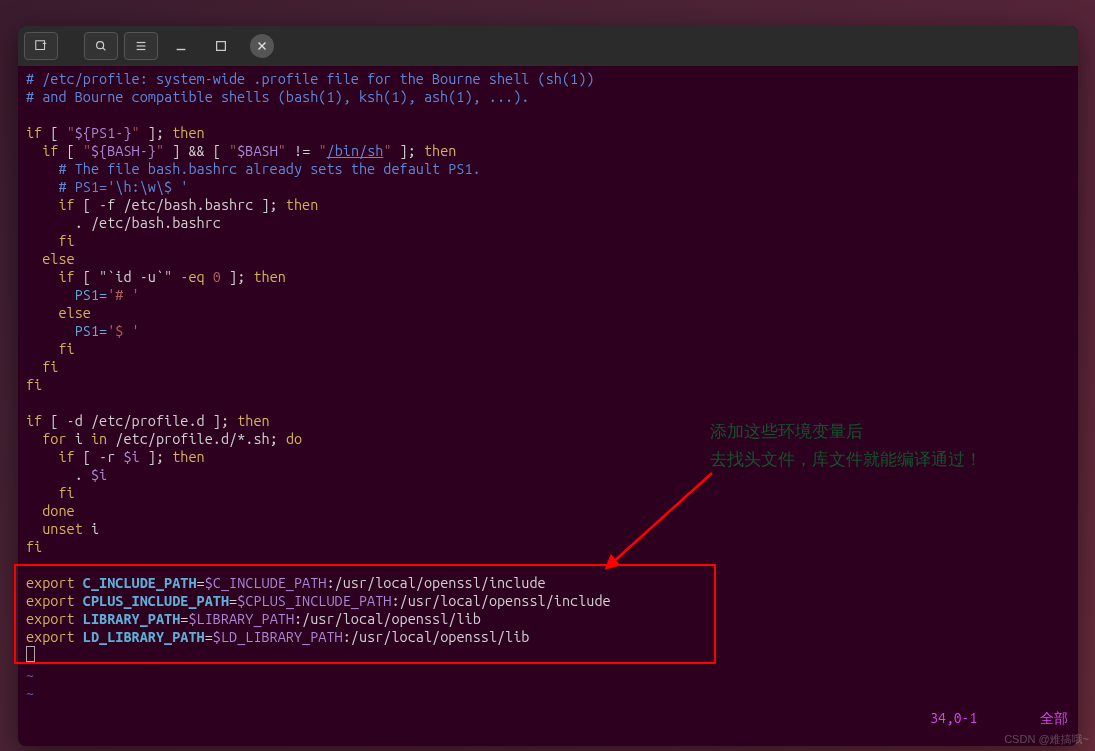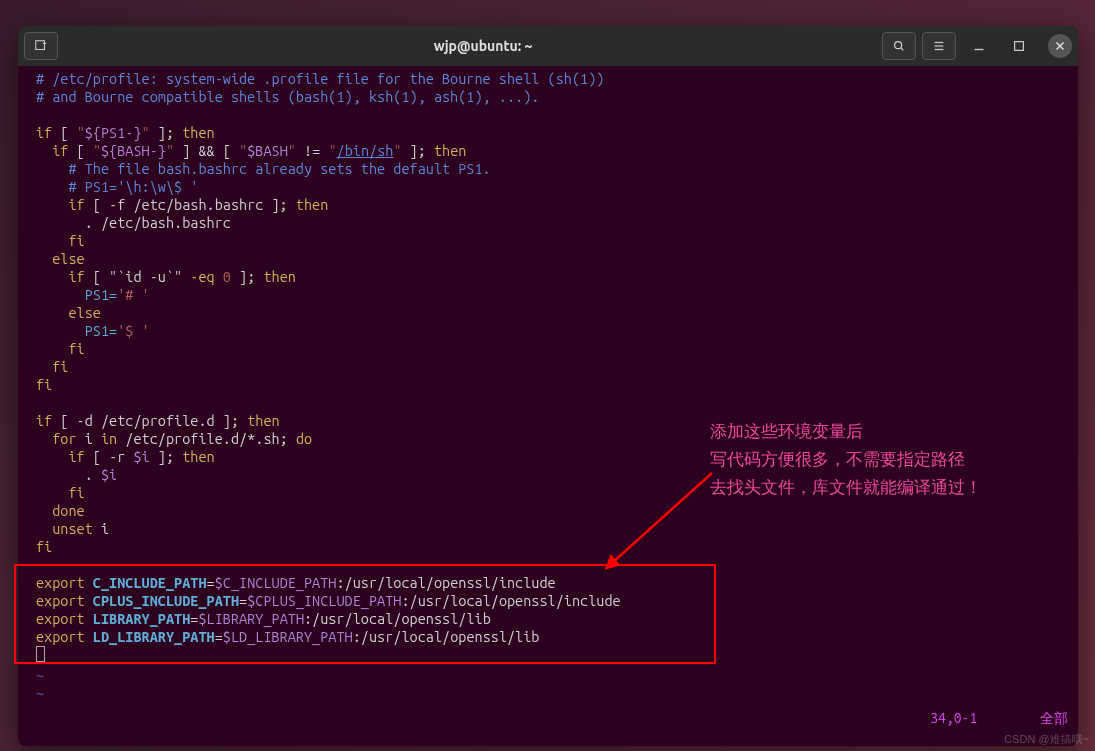--- a/index.html
+++ b/index.html
@@ -34,21 +34,21 @@
 .tb-btn {
   width: 34px; height: 28px; border-radius: 4px;
   display: flex; align-items: center; justify-content: center;
   cursor: pointer; color: #ccc;
 }
 .tb-btn.boxed { border: 1px solid #555; background: #333; }
 .tb-btn.circle { width: 24px; height: 24px; border-radius: 50%; background: #555; margin-left: 6px; }
 .tb-btn svg { width: 14px; height: 14px; }
 .terminal {
   flex: 1;
-  padding: 4px 18px;
+  padding: 4px 8px;
   font-size: 14.5px;
   line-height: 18px;
   white-space: pre;
   color: #d0d0d0;
   overflow: hidden;
   position: relative;
 }
 .c-comment { color: #5f87d7; }
 .c-key { color: #d7af5f; }
 .c-str { color: #af5f5f; }
@@ -66,21 +66,21 @@
 .highlight-box {
   position: absolute;
   border: 2px solid #ff0000;
   left: 14px; top: 564px;
   width: 702px; height: 100px;
   pointer-events: none;
 }
 .annotation {
   position: absolute;
   left: 710px; top: 418px;
-  color: #ec4899;
+  color: #14532d;
   font-family: "Microsoft YaHei", sans-serif;
   font-size: 17px;
   line-height: 28px;
   pointer-events: none;
 }
 .arrow {
   position: absolute;
   left: 602px; top: 468px;
   pointer-events: none;
 }
@@ -105,21 +105,20 @@
   <div class="titlebar">
     <div class="tb-left">
       <div class="tb-btn boxed">
         <svg viewBox="0 0 16 16">
             <rect x="2" y="2" width="10" height="10" fill="none" stroke="#ccc" stroke-width="1.2"></rect>
             <line x1="10" y1="5" x2="14" y2="5" stroke="#ccc" stroke-width="1.2"></line>
             <line x1="12" y1="3" x2="12" y2="7" stroke="#ccc" stroke-width="1.2"></line>
           </svg>
       </div>
     </div>
-    <div class="tb-title">wjp@ubuntu: ~</div>
     <div class="tb-right">
       <div class="tb-btn boxed">
         <svg viewBox="0 0 16 16">
             <circle cx="7" cy="7" r="4" fill="none" stroke="#ccc" stroke-width="1.4"></circle>
             <line x1="10" y1="10" x2="13" y2="13" stroke="#ccc" stroke-width="1.4"></line>
           </svg>
       </div>
       <div class="tb-btn boxed">
         <svg viewBox="0 0 16 16">
             <line x1="3" y1="4" x2="13" y2="4" stroke="#ccc" stroke-width="1.4"></line>
@@ -191,17 +190,16 @@
   <defs>
       <marker id="ah" markerWidth="10" markerHeight="10" refX="2" refY="3" orient="auto">
     <path d="M0,0 L6,3 L0,6 Z" fill="#ff0000"></path>
   </marker>
     </defs>
   <line x1="110" y1="5" x2="10" y2="95" stroke="#ff0000" stroke-width="2.5" marker-end="url(#ah)"></line>
 </svg>
 
 <div class="annotation">
   <div>添加这些环境变量后</div>
-  <div>写代码方便很多，不需要指定路径</div>
   <div>去找头文件，库文件就能编译通过！</div>
 </div>
 
 <div class="watermark">CSDN @难搞哦~</div>
 
 </body></html>

